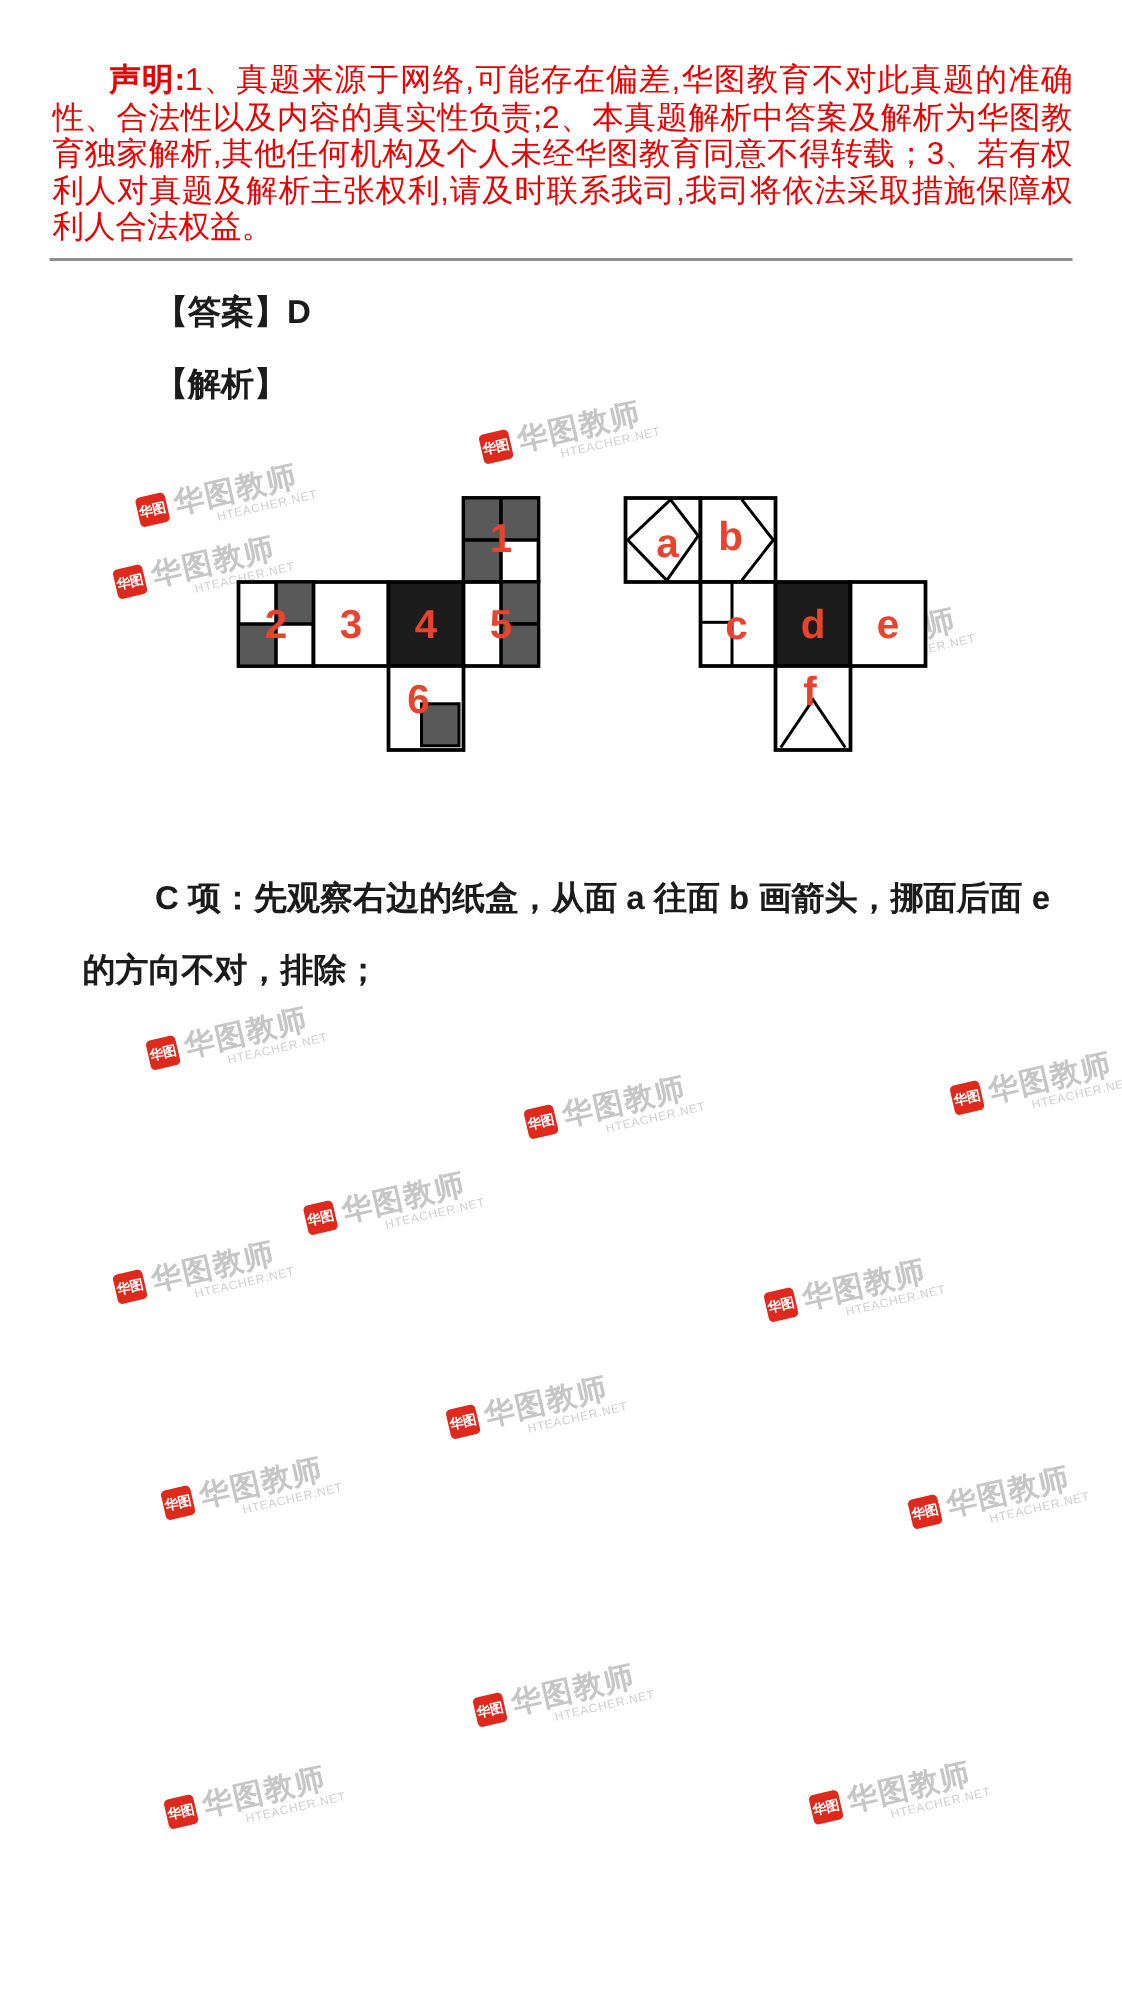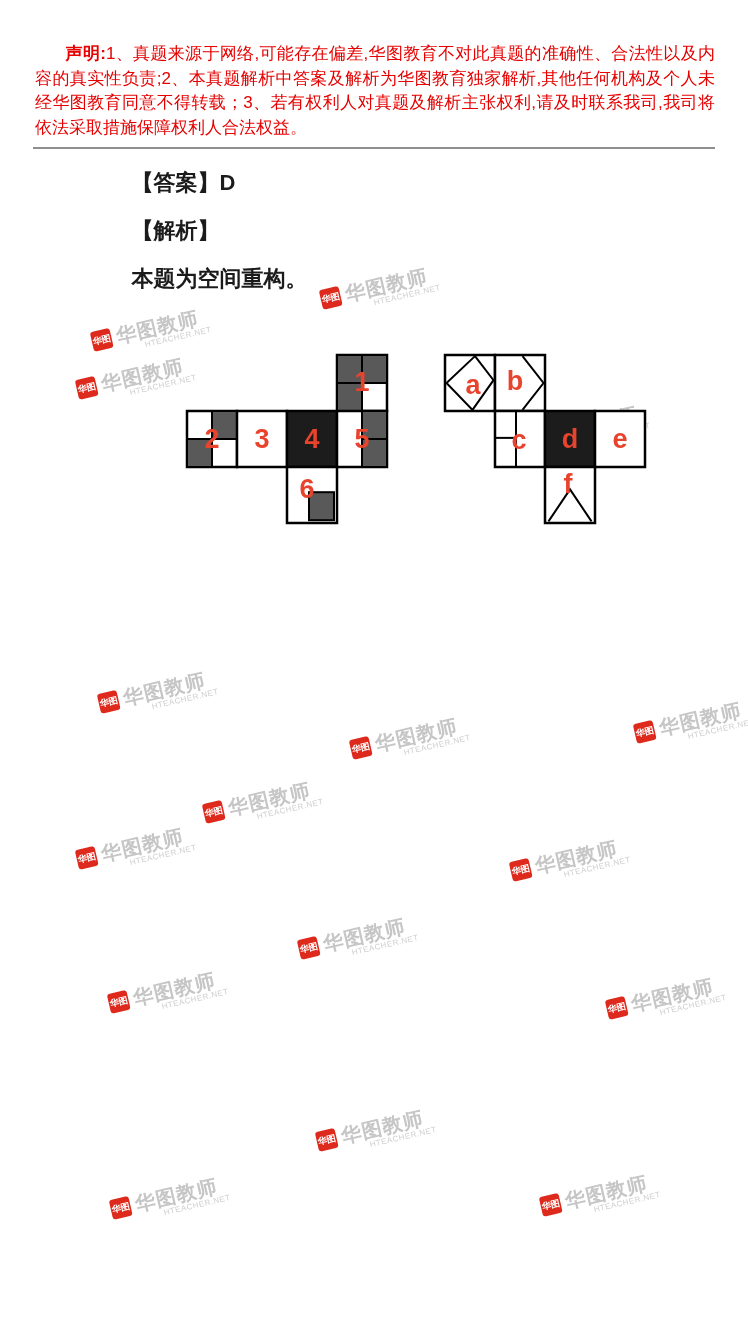--- a/index.html
+++ b/index.html
@@ -6,34 +6,34 @@
   body {
     width:748px; height:1335px; position:relative; overflow:hidden;
     font-family:"Liberation Sans", sans-serif;
   }
   .page { position:relative; width:748px; height:1335px; }
 
   
   .disclaimer {
     position:relative; z-index:2;
     margin:42px 33px 0 35px;
-    color:#e60000; font-size:17px; line-height:24.5px;
+    color:#e60000; font-size:21px; line-height:24.5px;
     text-align:justify; text-indent:1.8em;
   }
   .disclaimer b { font-weight:bold; }
   .rule {
     position:relative; z-index:2;
     margin:7px 33px 0 33px; height:0;
     border:none; border-top:2px solid #8f8f8f;
   }
 
   
   .bodytext {
     position:relative; z-index:2;
-    margin:10px 48px 0 83px;
+    margin:10px 48px 0 55px;
     color:#1b1b1b; font-size:22px; line-height:48px;
     font-weight:600; text-align:justify;
   }
   .bodytext p { margin:0; text-indent:2.2em; }
   .next-q { margin-top:50px !important; }
 
   
   .figure { position:relative; height:172px; margin:50px 0 73px 0; }
   .net { position:absolute; overflow:visible; }
   .net text { font-family:"Liberation Sans", sans-serif; font-weight:bold; }
@@ -174,21 +174,20 @@
       </div>
     </div>
 
   <p class="disclaimer"><b>声明:</b><span>1、真题来源于网络,可能存在偏差,华图教育不对此真题的准确性、合法性以及内容的真实性负责;2、本真题解析中答案及解析为华图教育独家解析,其他任何机构及个人未经华图教育同意不得转载；3、若有权利人对真题及解析主张权利,请及时联系我司,我司将依法采取措施保障权利人合法权益。</span></p>
 
   <hr class="rule">
 
   <div class="bodytext">
     <p>【答案】D</p>
     <p>【解析】</p>
-    <p>本题为空间重构。</p>
 
     <div class="figure" id="figure">
         <svg width="204" height="172" class="net" style="left: 102px; top: 0px;">
           <g>
             <rect x="152" y="2" width="50" height="56" fill="#ffffff" stroke="#000000" stroke-width="2.5"></rect>
             <rect x="152" y="2" width="25" height="28" fill="#595959" stroke="#000000" stroke-width="2"></rect>
             <rect x="177" y="2" width="25" height="28" fill="#595959" stroke="#000000" stroke-width="2"></rect>
             <rect x="152" y="30" width="25" height="28" fill="#595959" stroke="#000000" stroke-width="2"></rect>
             <line x1="177" y1="2" x2="177" y2="58" stroke="#000000" stroke-width="2"></line>
             <line x1="152" y1="30" x2="202" y2="30" stroke="#000000" stroke-width="2"></line>
@@ -250,15 +249,16 @@
             <text x="177" y="95" text-anchor="middle" fill="#e8432c" font-size="27">e</text>
           </g>
           <g>
             <rect x="102" y="114" width="50" height="56" fill="#ffffff" stroke="#000000" stroke-width="2.5"></rect>
             <polyline points="105.5,168.32 127,136.4 148.5,168.32" fill="none" stroke="#000000" stroke-width="2"></polyline>
             <text x="125" y="139.8" text-anchor="middle" fill="#e8432c" font-size="27">f</text>
           </g>
         </svg>
       </div>
 
+    <p>C 项：先观察右边的纸盒，从面 a 往面 b 画箭头，挪面后面 e 的方向不对，排除；</p>
   </div>
 
 </div>
 
 </body></html>

